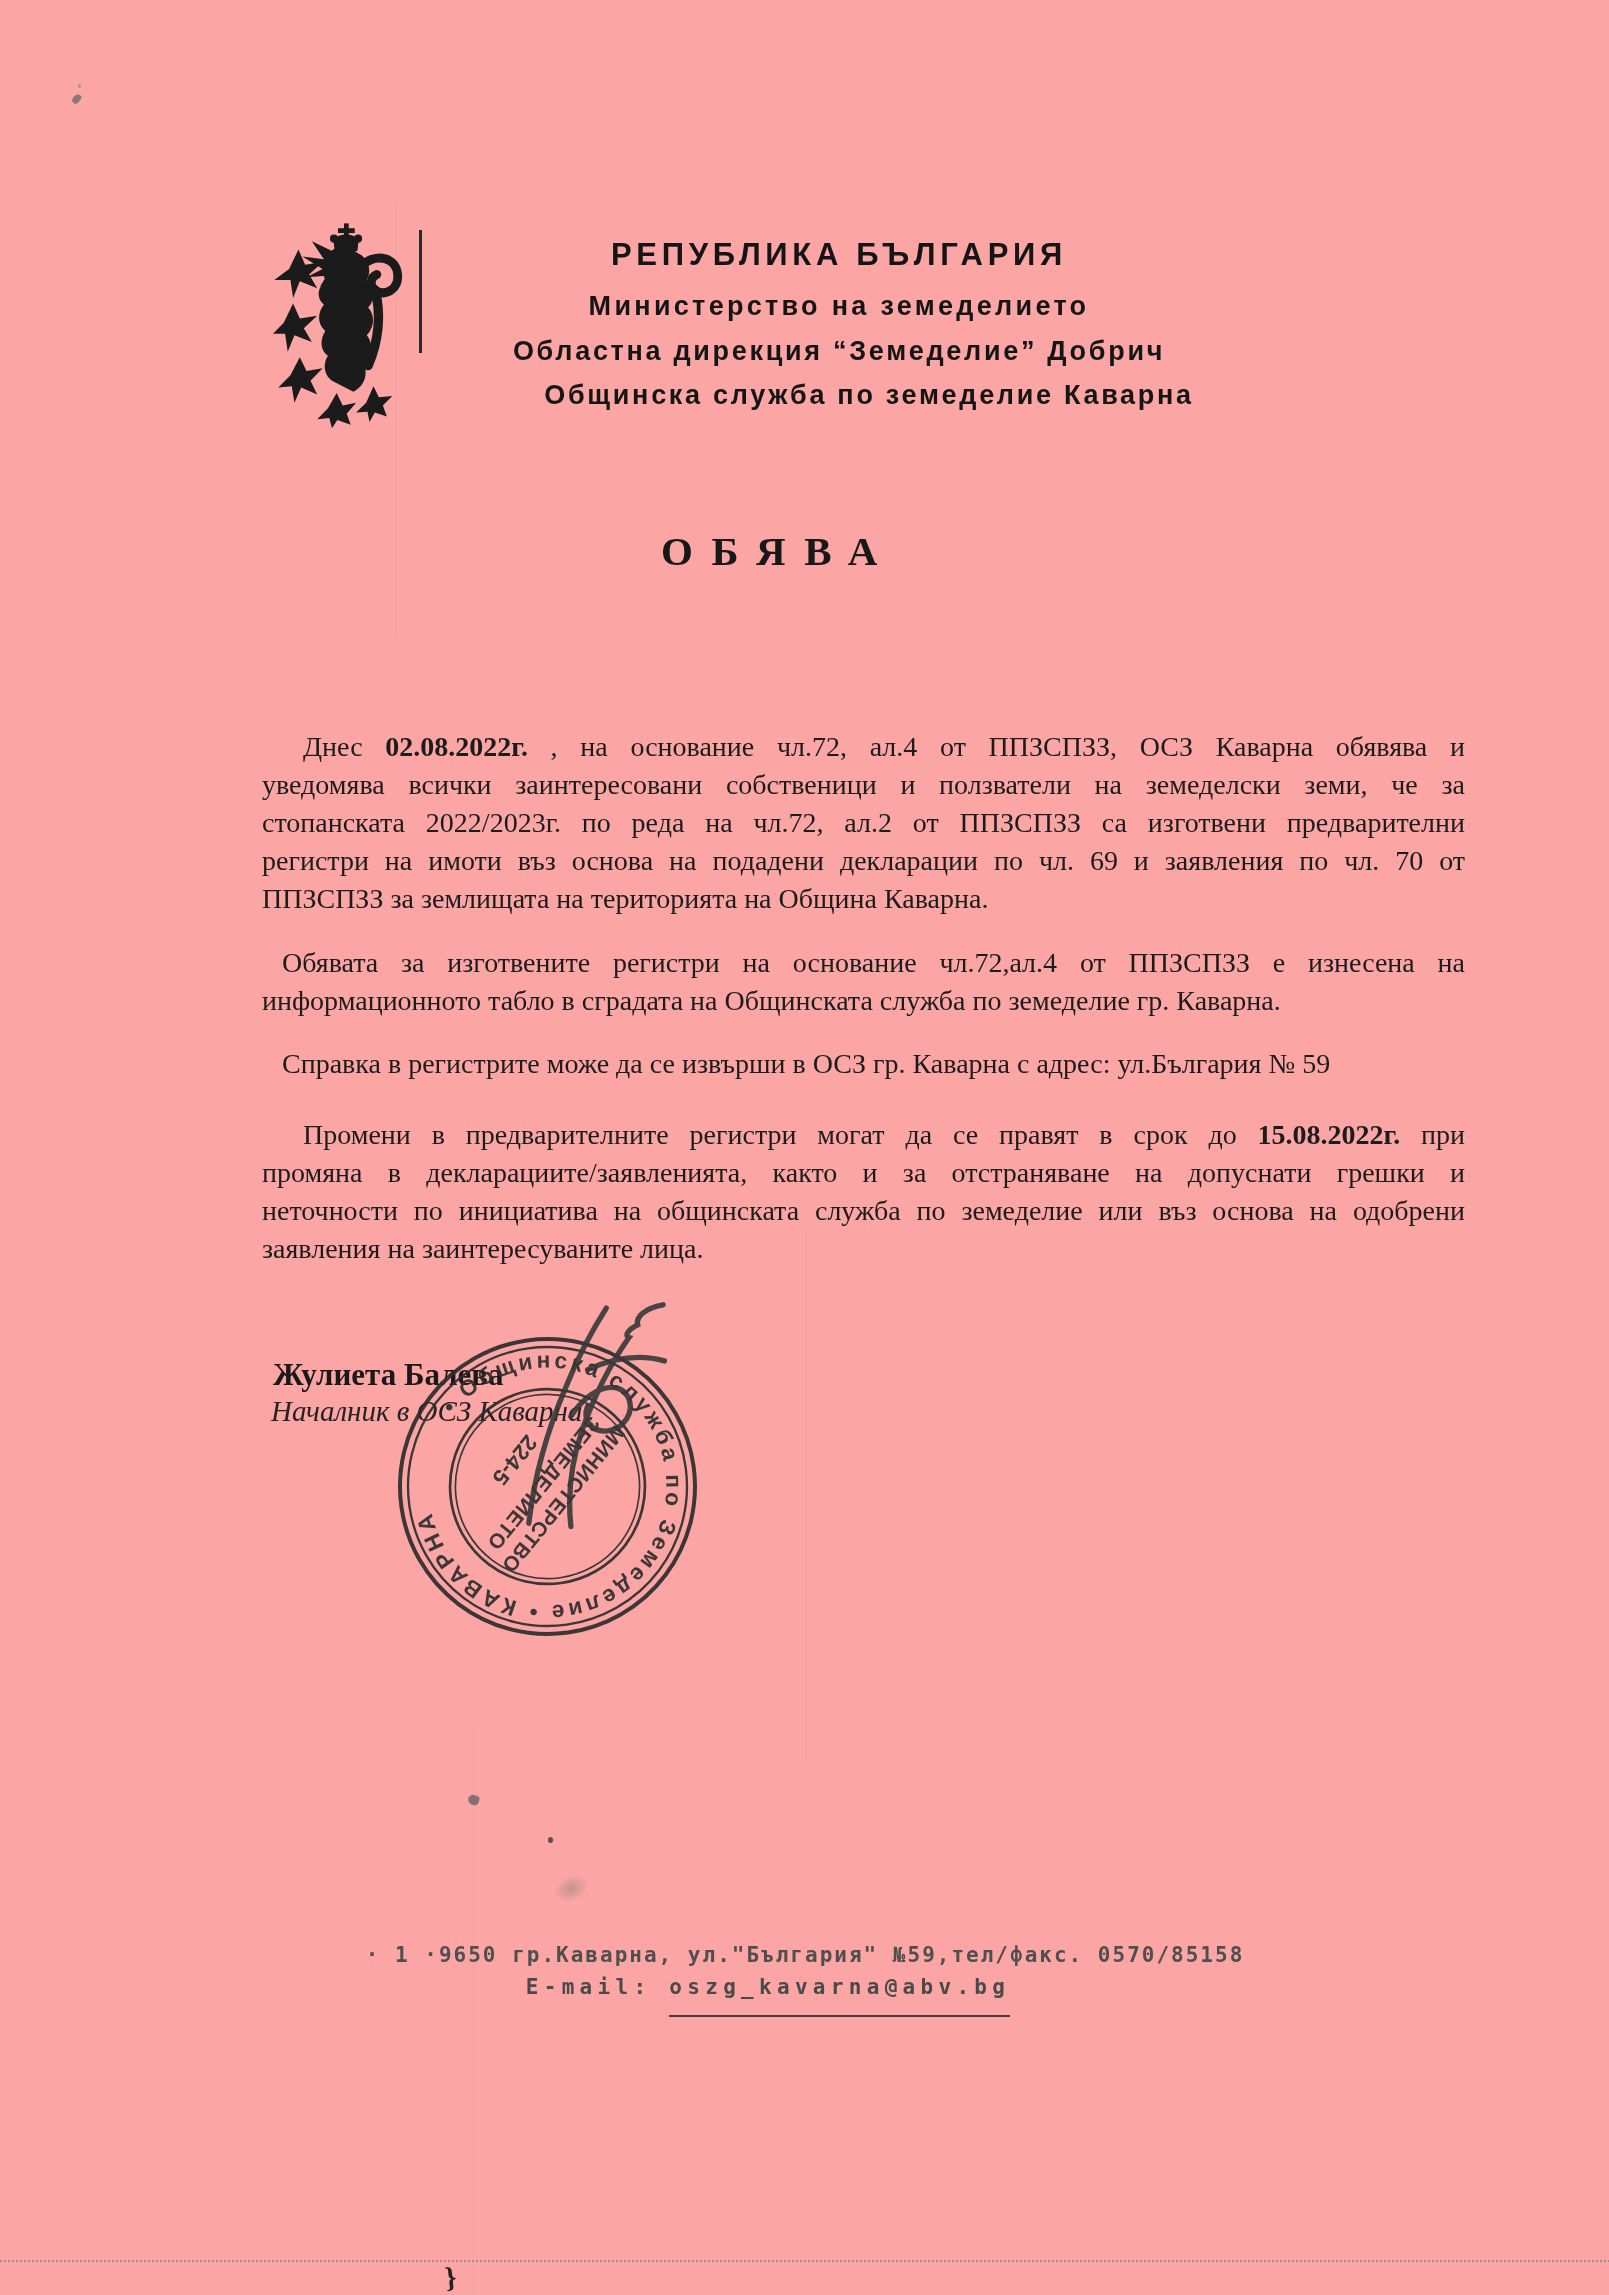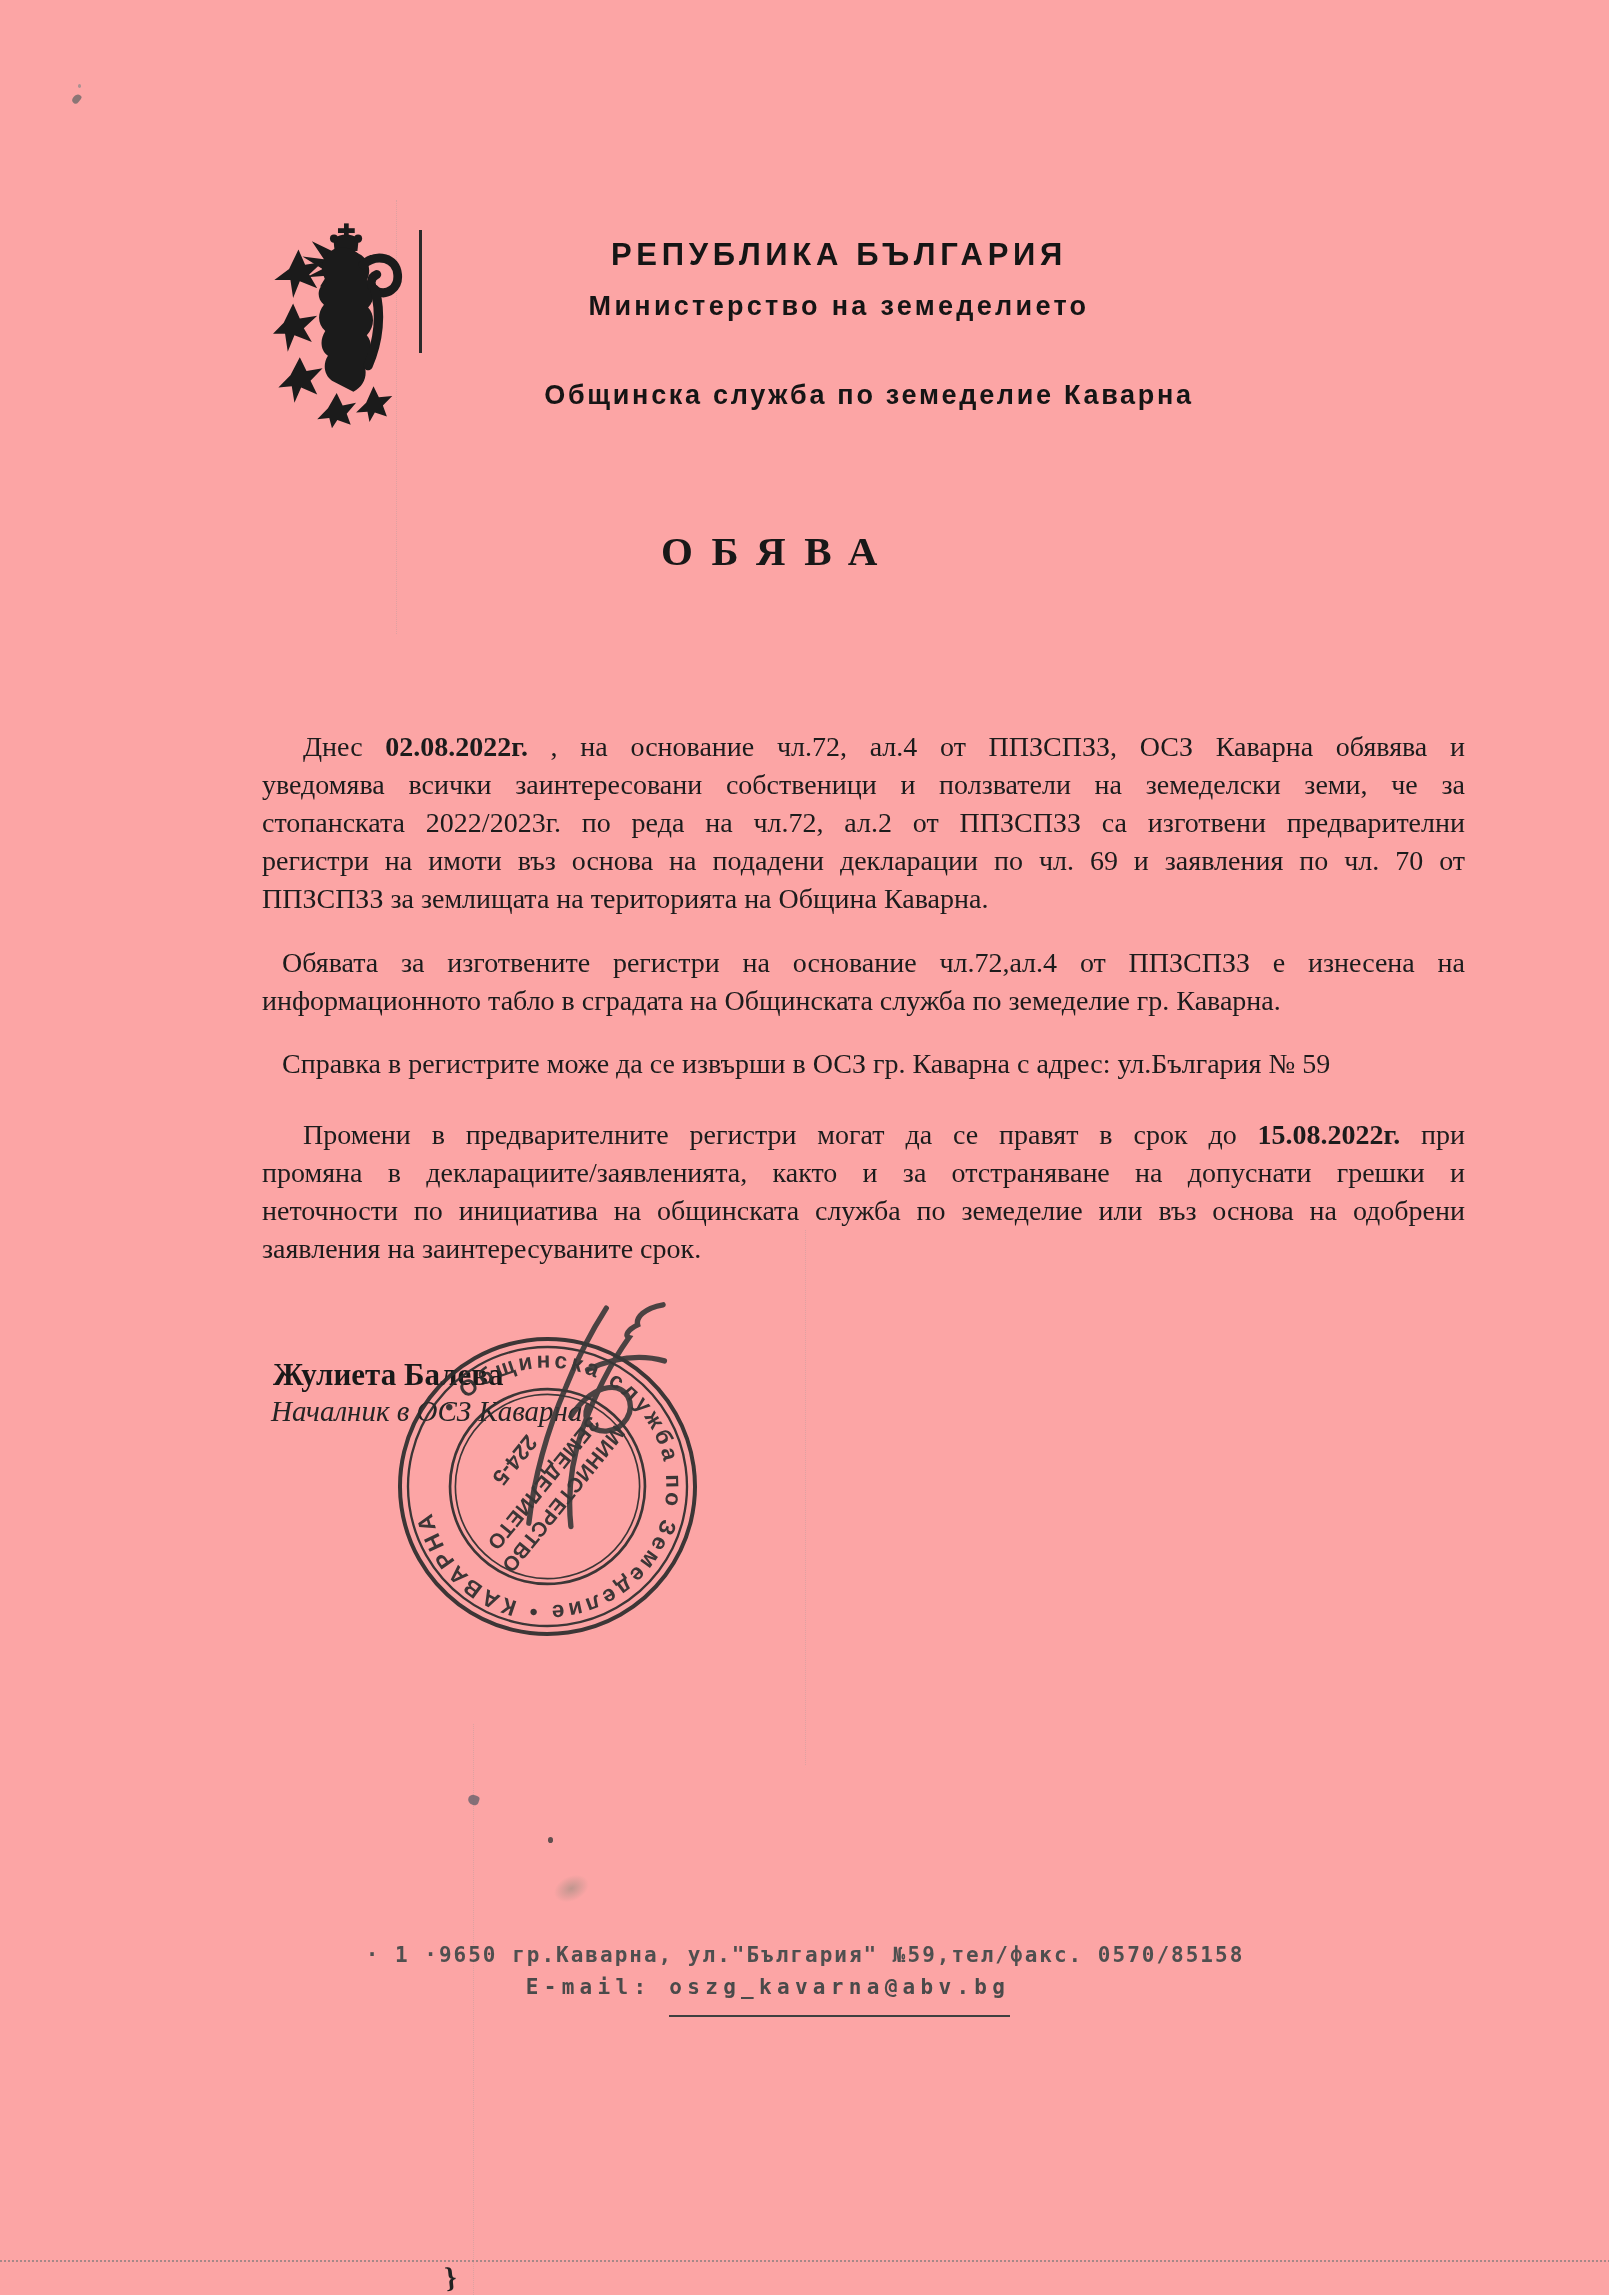--- a/index.html
+++ b/index.html
@@ -104,20 +104,21 @@
       <polygon points="30,118 40,140 66,136 46,154 58,174 32,164 22,188 18,162 0,162 16,146"></polygon>
       <polygon points="40,196 50,216 74,212 56,230 66,250 42,240 32,262 28,238 8,240 26,222"></polygon>
       <polygon points="95,248 104,266 124,262 110,278 116,294 96,287 88,299 84,284 66,286 82,270"></polygon>
       <polygon points="150,238 158,254 178,252 164,266 170,282 152,276 144,290 141,275 124,276 139,262"></polygon>
     </g>
   </svg>
   <div class="hdr-rule"></div>
 
   <div class="hdr h1">РЕПУБЛИКА БЪЛГАРИЯ</div>
   <div class="hdr h2">Министерство на земеделието</div>
+  <div class="hdr h3">Областна дирекция “Земеделие” Добрич</div>
   <div class="hdr h4">Общинска служба по земеделие Каварна</div>
 
   <div class="title">ОБЯВА</div>
 
   <div class="para p1">
     <div class="jl ind1"><span>Днес </span><span class="b">02.08.2022г.</span><span> , на основание чл.72, ал.4 от ППЗСПЗЗ, ОСЗ Каварна обявява и</span></div>
     <div class="jl"><span>уведомява всички заинтересовани собственици и ползватели на земеделски земи, че за</span></div>
     <div class="jl"><span>стопанската 2022/2023г. по реда на чл.72, ал.2 от ППЗСПЗЗ са изготвени предварителни</span></div>
     <div class="jl"><span>регистри на имоти въз основа на подадени декларации по чл. 69 и заявления по чл. 70 от</span></div>
     <div class="ll"><span>ППЗСПЗЗ за землищата на територията на Община Каварна.</span></div>
@@ -129,21 +130,21 @@
   </div>
 
   <div class="para p3">
     <div class="ll ind2"><span>Справка в регистрите може да се извърши в ОСЗ гр. Каварна с адрес: ул.България № 59</span></div>
   </div>
 
   <div class="para p4">
     <div class="jl ind1"><span>Промени в предварителните регистри могат да се правят в срок до </span><span class="b">15.08.2022г.</span><span> при</span></div>
     <div class="jl"><span>промяна в декларациите/заявленията, както и за отстраняване на допуснати грешки и</span></div>
     <div class="jl"><span>неточности по инициатива на общинската служба по земеделие или въз основа на одобрени</span></div>
-    <div class="ll"><span>заявления на заинтересуваните срок.</span></div>
+    <div class="ll"><span>заявления на заинтересуваните лица.</span></div>
   </div>
 
   <div class="sig-name">Жулиета Балева</div>
   <div class="sig-role">Началник в ОСЗ Каварна</div>
 
   <svg class="stamp" viewBox="0 0 460 460">
     <g fill="none" stroke="#2e2e2e">
       <circle cx="230" cy="230" r="221" stroke-width="6"></circle>
       <circle cx="230" cy="230" r="209" stroke-width="3.5"></circle>
       <circle cx="230" cy="230" r="146" stroke-width="4"></circle>

